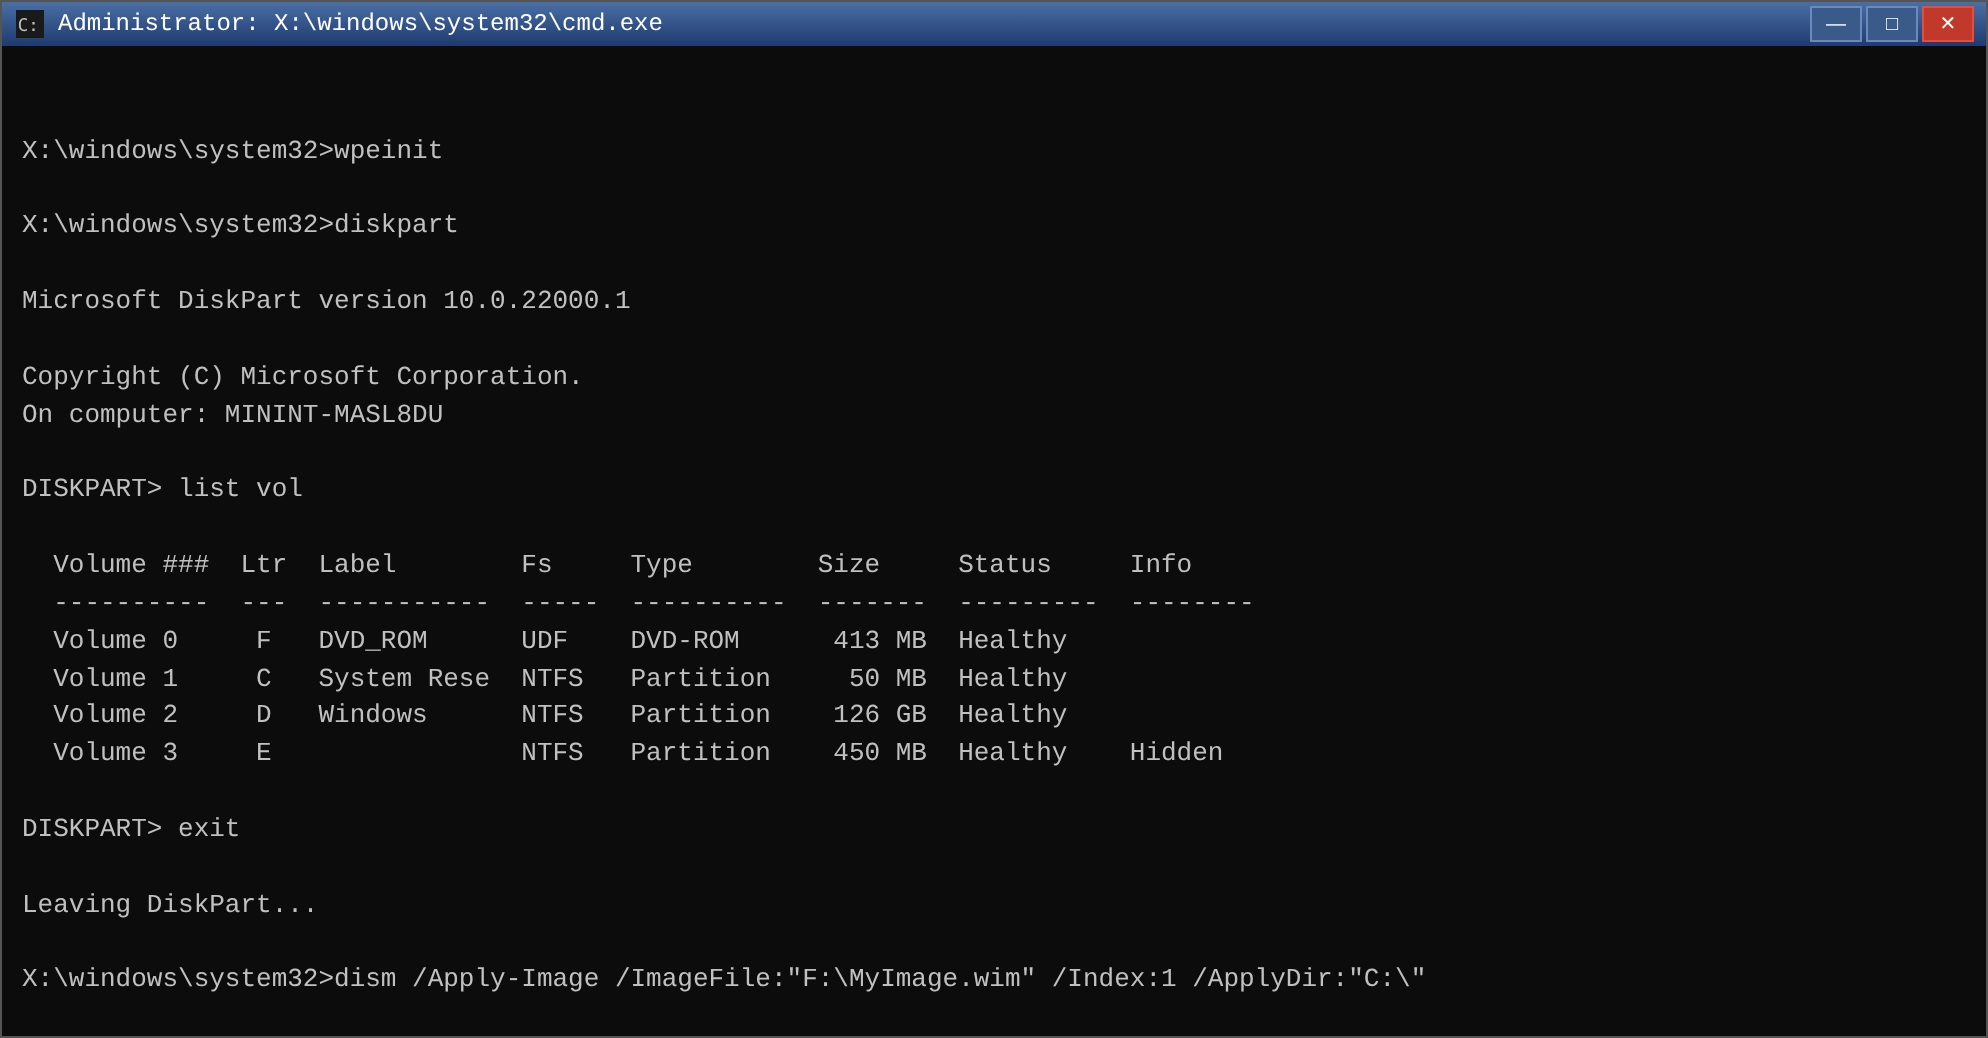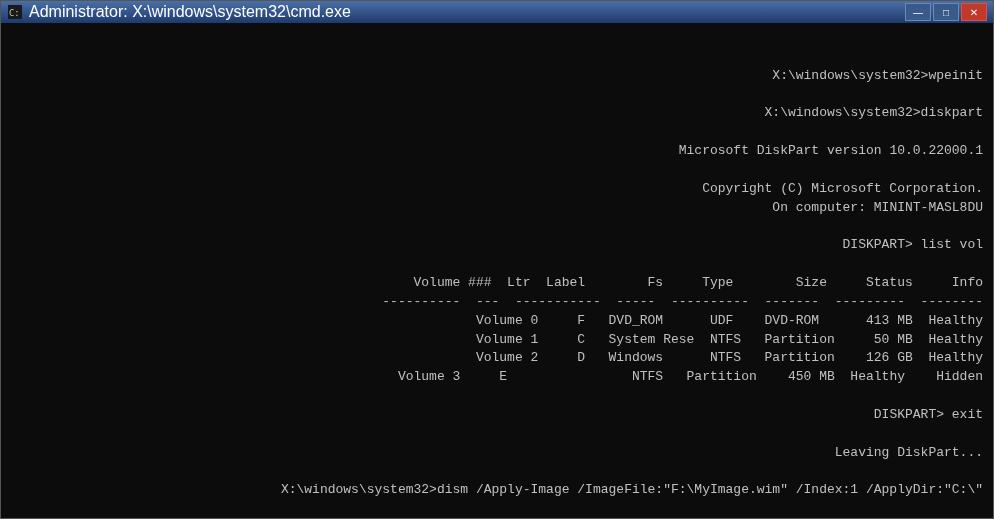--- a/index.html
+++ b/index.html
@@ -41,22 +41,22 @@
     }
 
     .title-bar-icon svg {
       width: 14px;
       height: 14px;
     }
 
     .title-bar-text {
       flex: 1;
       color: #fff;
-      font-size: 16px;
-      font-family: Liberation Sans, sans-serif;
+      font-size: 12px;
+      font-family: Liberation Mono, monospace;
     }
 
     .title-bar-buttons {
       display: flex;
       gap: 2px;
     }
 
     .title-btn {
       width: 26px;
       height: 18px;
@@ -77,21 +77,20 @@
     }
 
     .console {
       flex: 1;
       background: #0c0c0c;
       color: #c0c0c0;
       padding: 6px 10px;
       overflow: hidden;
       line-height: 1.45;
       white-space: pre;
-      text-align: right;
     }
 
     .console-line {
       display: block;
     }
 
     .blank {
       display: block;
       height: 1.45em;
     }

